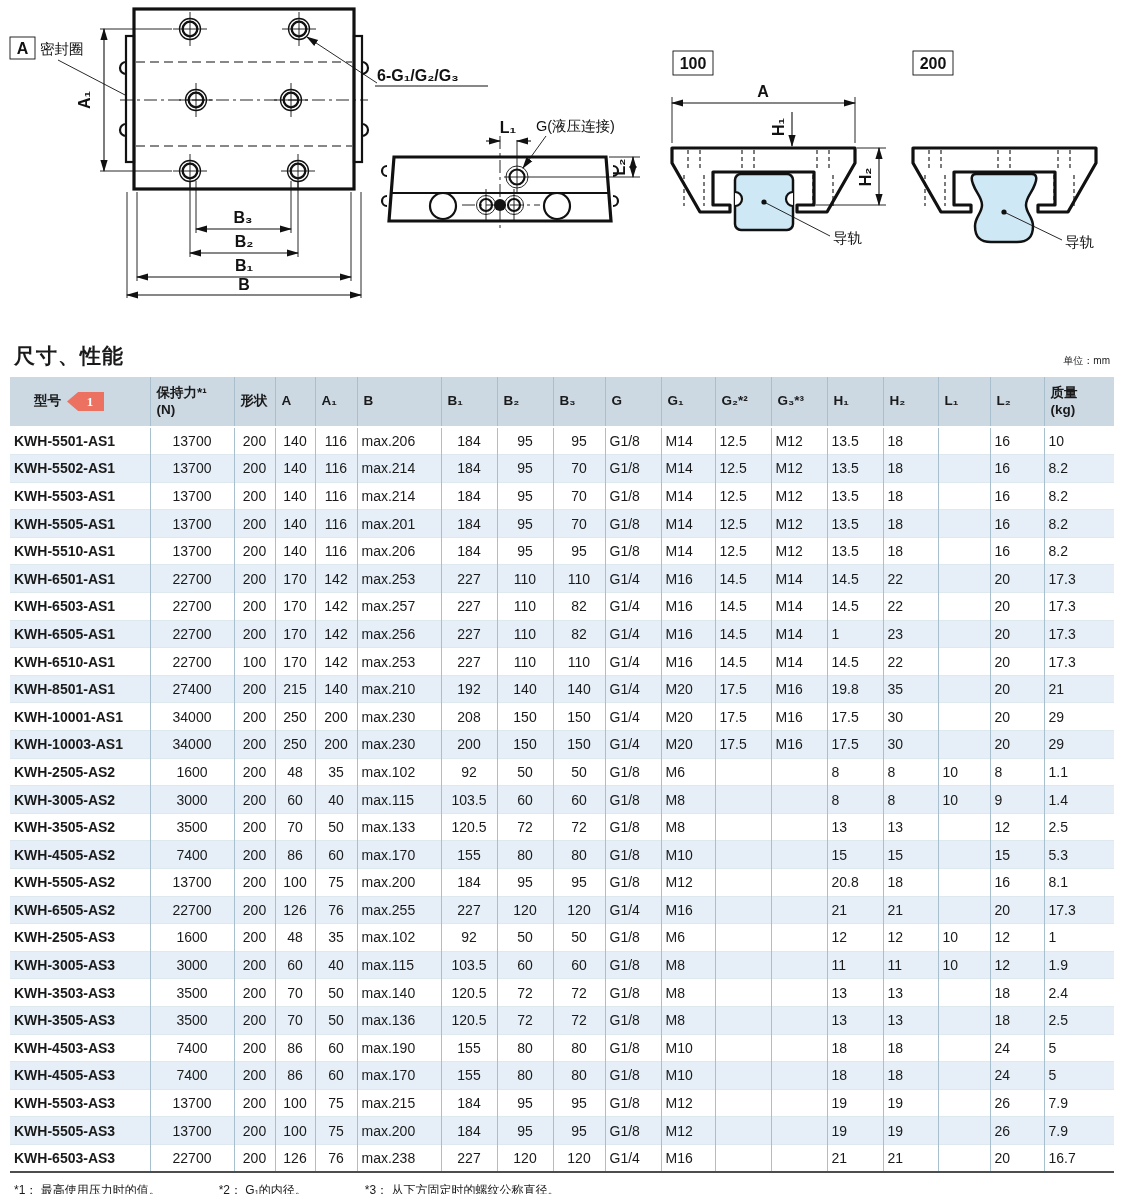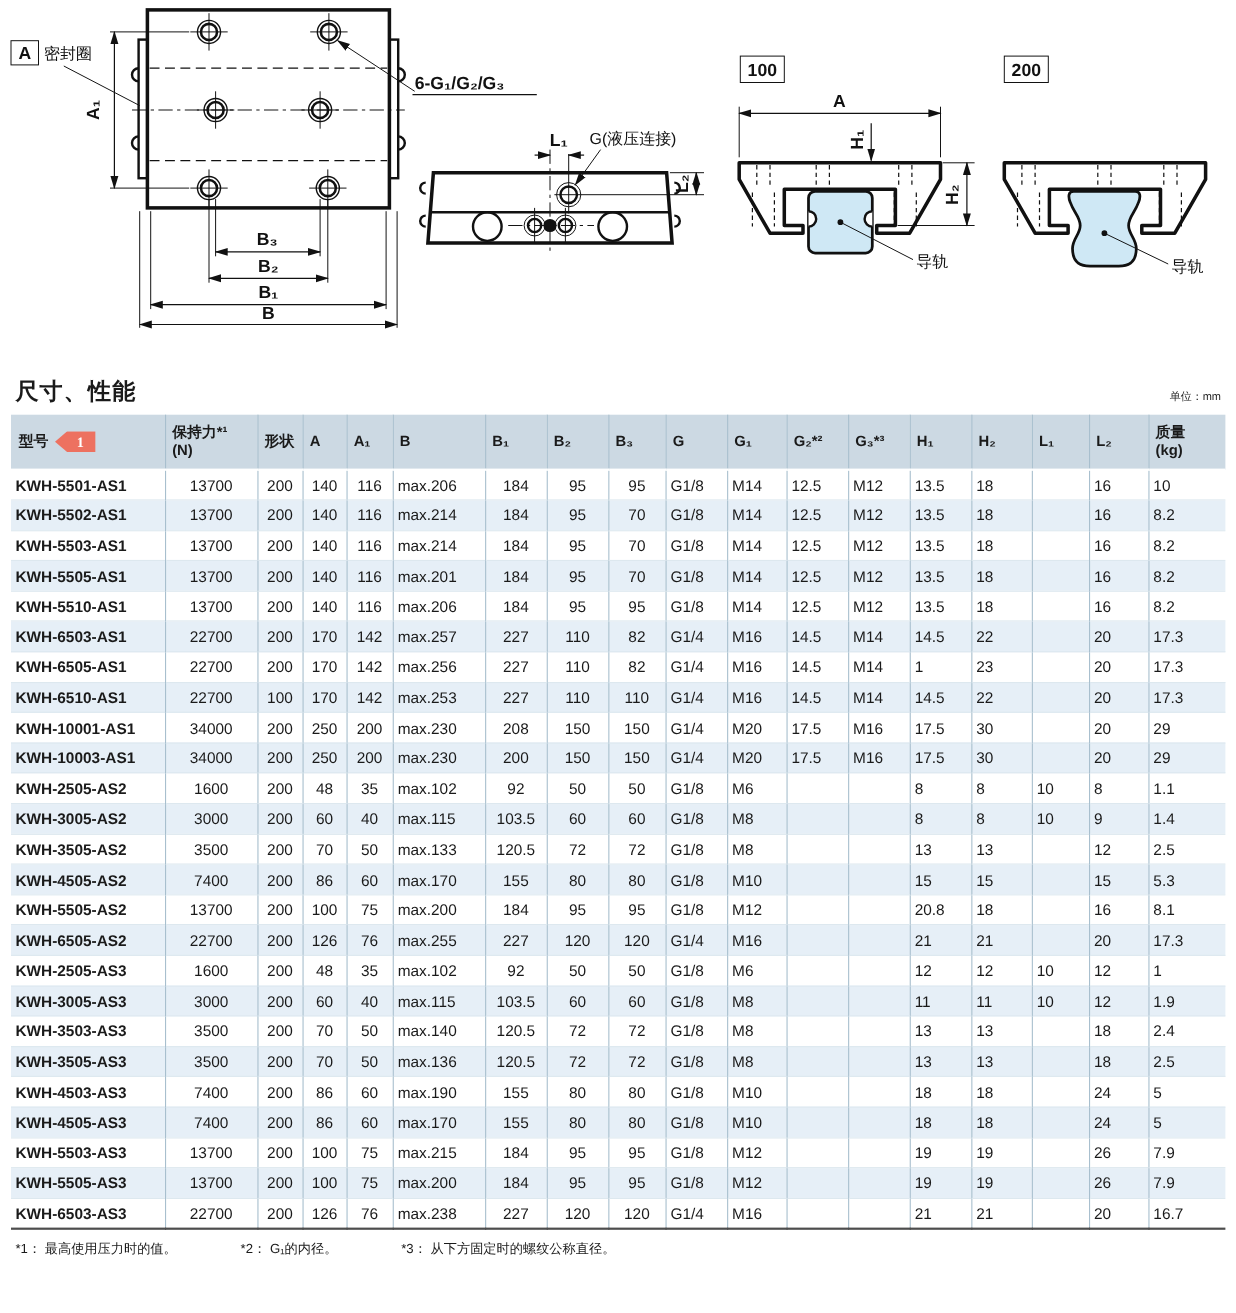--- a/index.html
+++ b/index.html
@@ -23,21 +23,21 @@
   .unit-note { font-size:10px; padding-bottom:2px; }
 
   table.spec { width:1104px; margin:0 10px; border-collapse:collapse; table-layout:fixed;
                border-bottom:2px solid #4d4d4d; }
   table.spec th {
     background:#ccd9e3; text-align:left; vertical-align:middle;
     font-size:13.5px; font-weight:700; line-height:1.2;
     height:50px; padding:2px 3px 2px 6px; white-space:pre-line;
     border-left:1px solid #a8bfce; border-bottom:2px solid #fff;
   }
-  table.spec th:first-child { border-left:none; padding-left:7px;font-family:Liberation Serif, serif; }
+  table.spec th:first-child { border-left:none; padding-left:24px;font-family:Liberation Serif, serif; }
   table.spec td {
     height:27.6px; padding:0 4px; font-size:14px;
     border-left:1px solid #a8bfce; border-top:1px solid #dde8ef;
   }
   table.spec td:first-child { border-left:none; }
   table.spec tbody tr:first-child td { border-top:none; }
   table.spec tbody tr:nth-child(even) td { background:#e6eff7; }
   td.model { font-weight:700; font-size:15px; padding-left:8px; white-space:nowrap; }
   td.al { text-align:left; padding-left:7px; }
   td.ac { text-align:center; }
@@ -345,20 +345,40 @@
         <td class="al">M14</td>
         <td class="al">12.5</td>
         <td class="al">M12</td>
         <td class="al">13.5</td>
         <td class="al">18</td>
         <td class="al"></td>
         <td class="al">16</td>
         <td class="al">8.2</td>
       </tr>
       <tr>
+        <td class="model">KWH-6501-AS1</td>
+        <td class="ac">22700</td>
+        <td class="ac">200</td>
+        <td class="ac">170</td>
+        <td class="ac">142</td>
+        <td class="al">max.253</td>
+        <td class="ac">227</td>
+        <td class="ac">110</td>
+        <td class="ac">110</td>
+        <td class="al">G1/4</td>
+        <td class="al">M16</td>
+        <td class="al">14.5</td>
+        <td class="al">M14</td>
+        <td class="al">14.5</td>
+        <td class="al">22</td>
+        <td class="al"></td>
+        <td class="al">20</td>
+        <td class="al">17.3</td>
+      </tr>
+      <tr>
         <td class="model">KWH-6503-AS1</td>
         <td class="ac">22700</td>
         <td class="ac">200</td>
         <td class="ac">170</td>
         <td class="ac">142</td>
         <td class="al">max.257</td>
         <td class="ac">227</td>
         <td class="ac">110</td>
         <td class="ac">82</td>
         <td class="al">G1/4</td>
@@ -405,20 +425,40 @@
         <td class="al">M16</td>
         <td class="al">14.5</td>
         <td class="al">M14</td>
         <td class="al">14.5</td>
         <td class="al">22</td>
         <td class="al"></td>
         <td class="al">20</td>
         <td class="al">17.3</td>
       </tr>
       <tr>
+        <td class="model">KWH-8501-AS1</td>
+        <td class="ac">27400</td>
+        <td class="ac">200</td>
+        <td class="ac">215</td>
+        <td class="ac">140</td>
+        <td class="al">max.210</td>
+        <td class="ac">192</td>
+        <td class="ac">140</td>
+        <td class="ac">140</td>
+        <td class="al">G1/4</td>
+        <td class="al">M20</td>
+        <td class="al">17.5</td>
+        <td class="al">M16</td>
+        <td class="al">19.8</td>
+        <td class="al">35</td>
+        <td class="al"></td>
+        <td class="al">20</td>
+        <td class="al">21</td>
+      </tr>
+      <tr>
         <td class="model">KWH-10001-AS1</td>
         <td class="ac">34000</td>
         <td class="ac">200</td>
         <td class="ac">250</td>
         <td class="ac">200</td>
         <td class="al">max.230</td>
         <td class="ac">208</td>
         <td class="ac">150</td>
         <td class="ac">150</td>
         <td class="al">G1/4</td>

